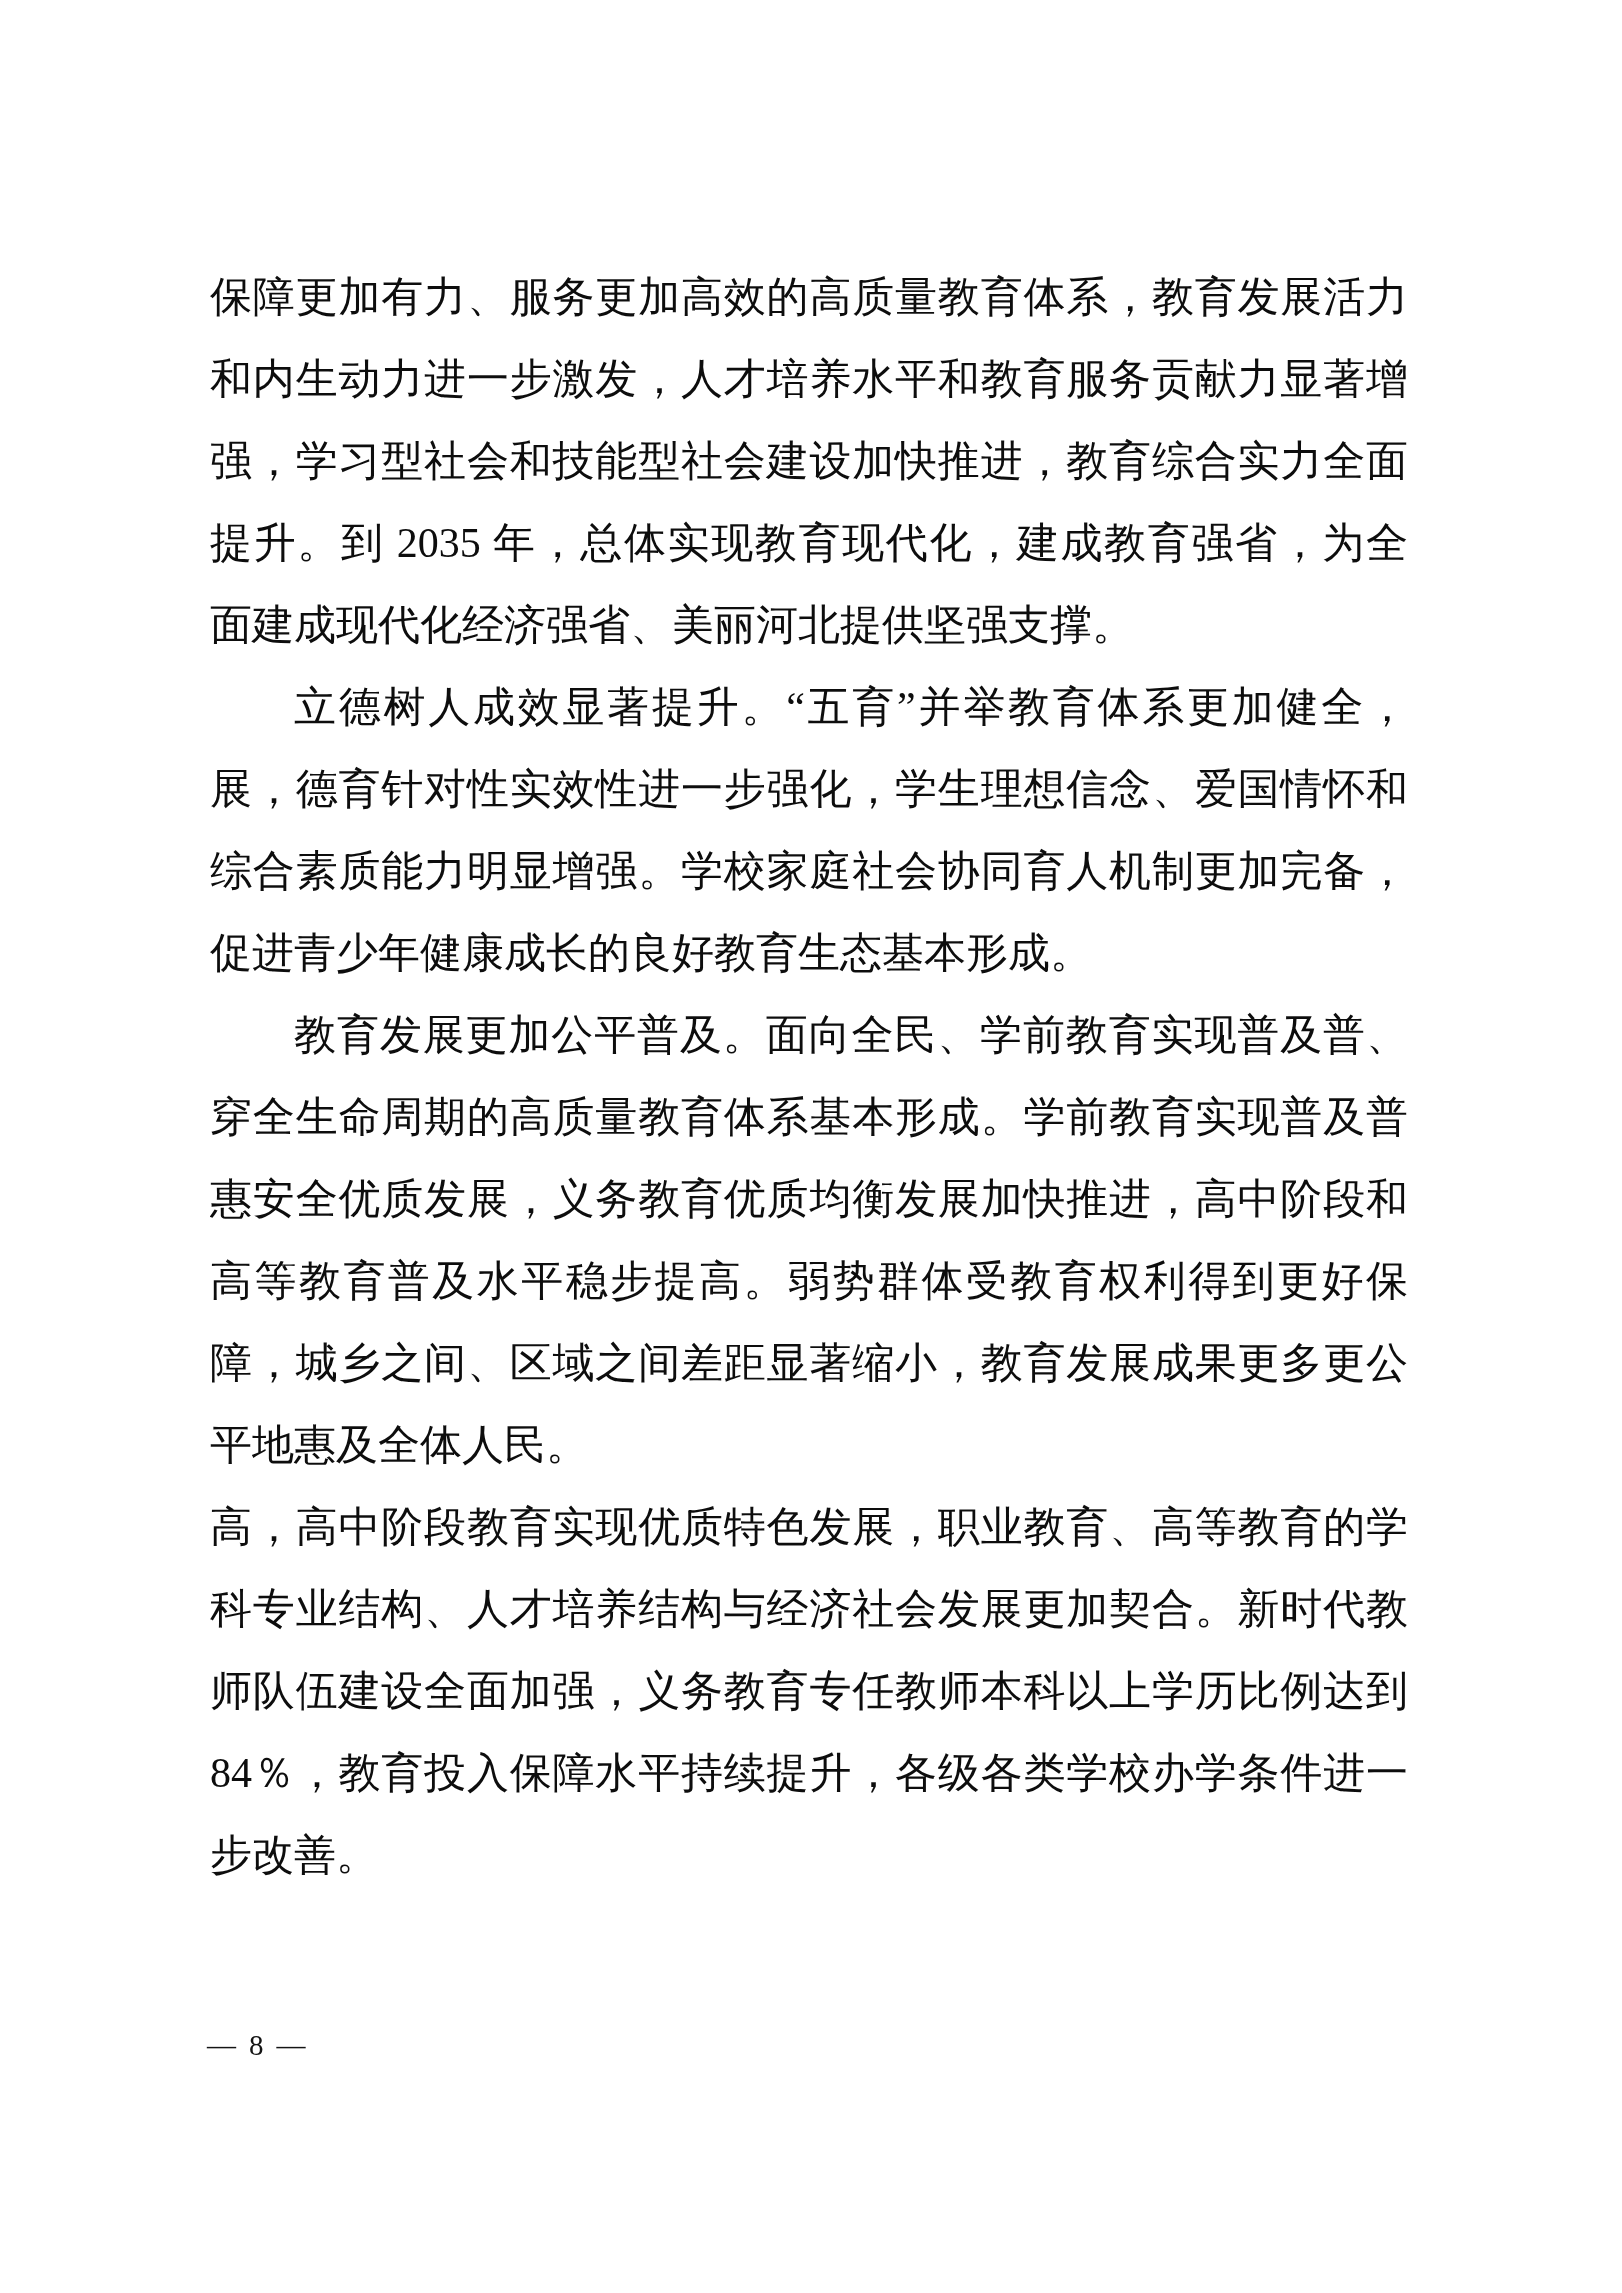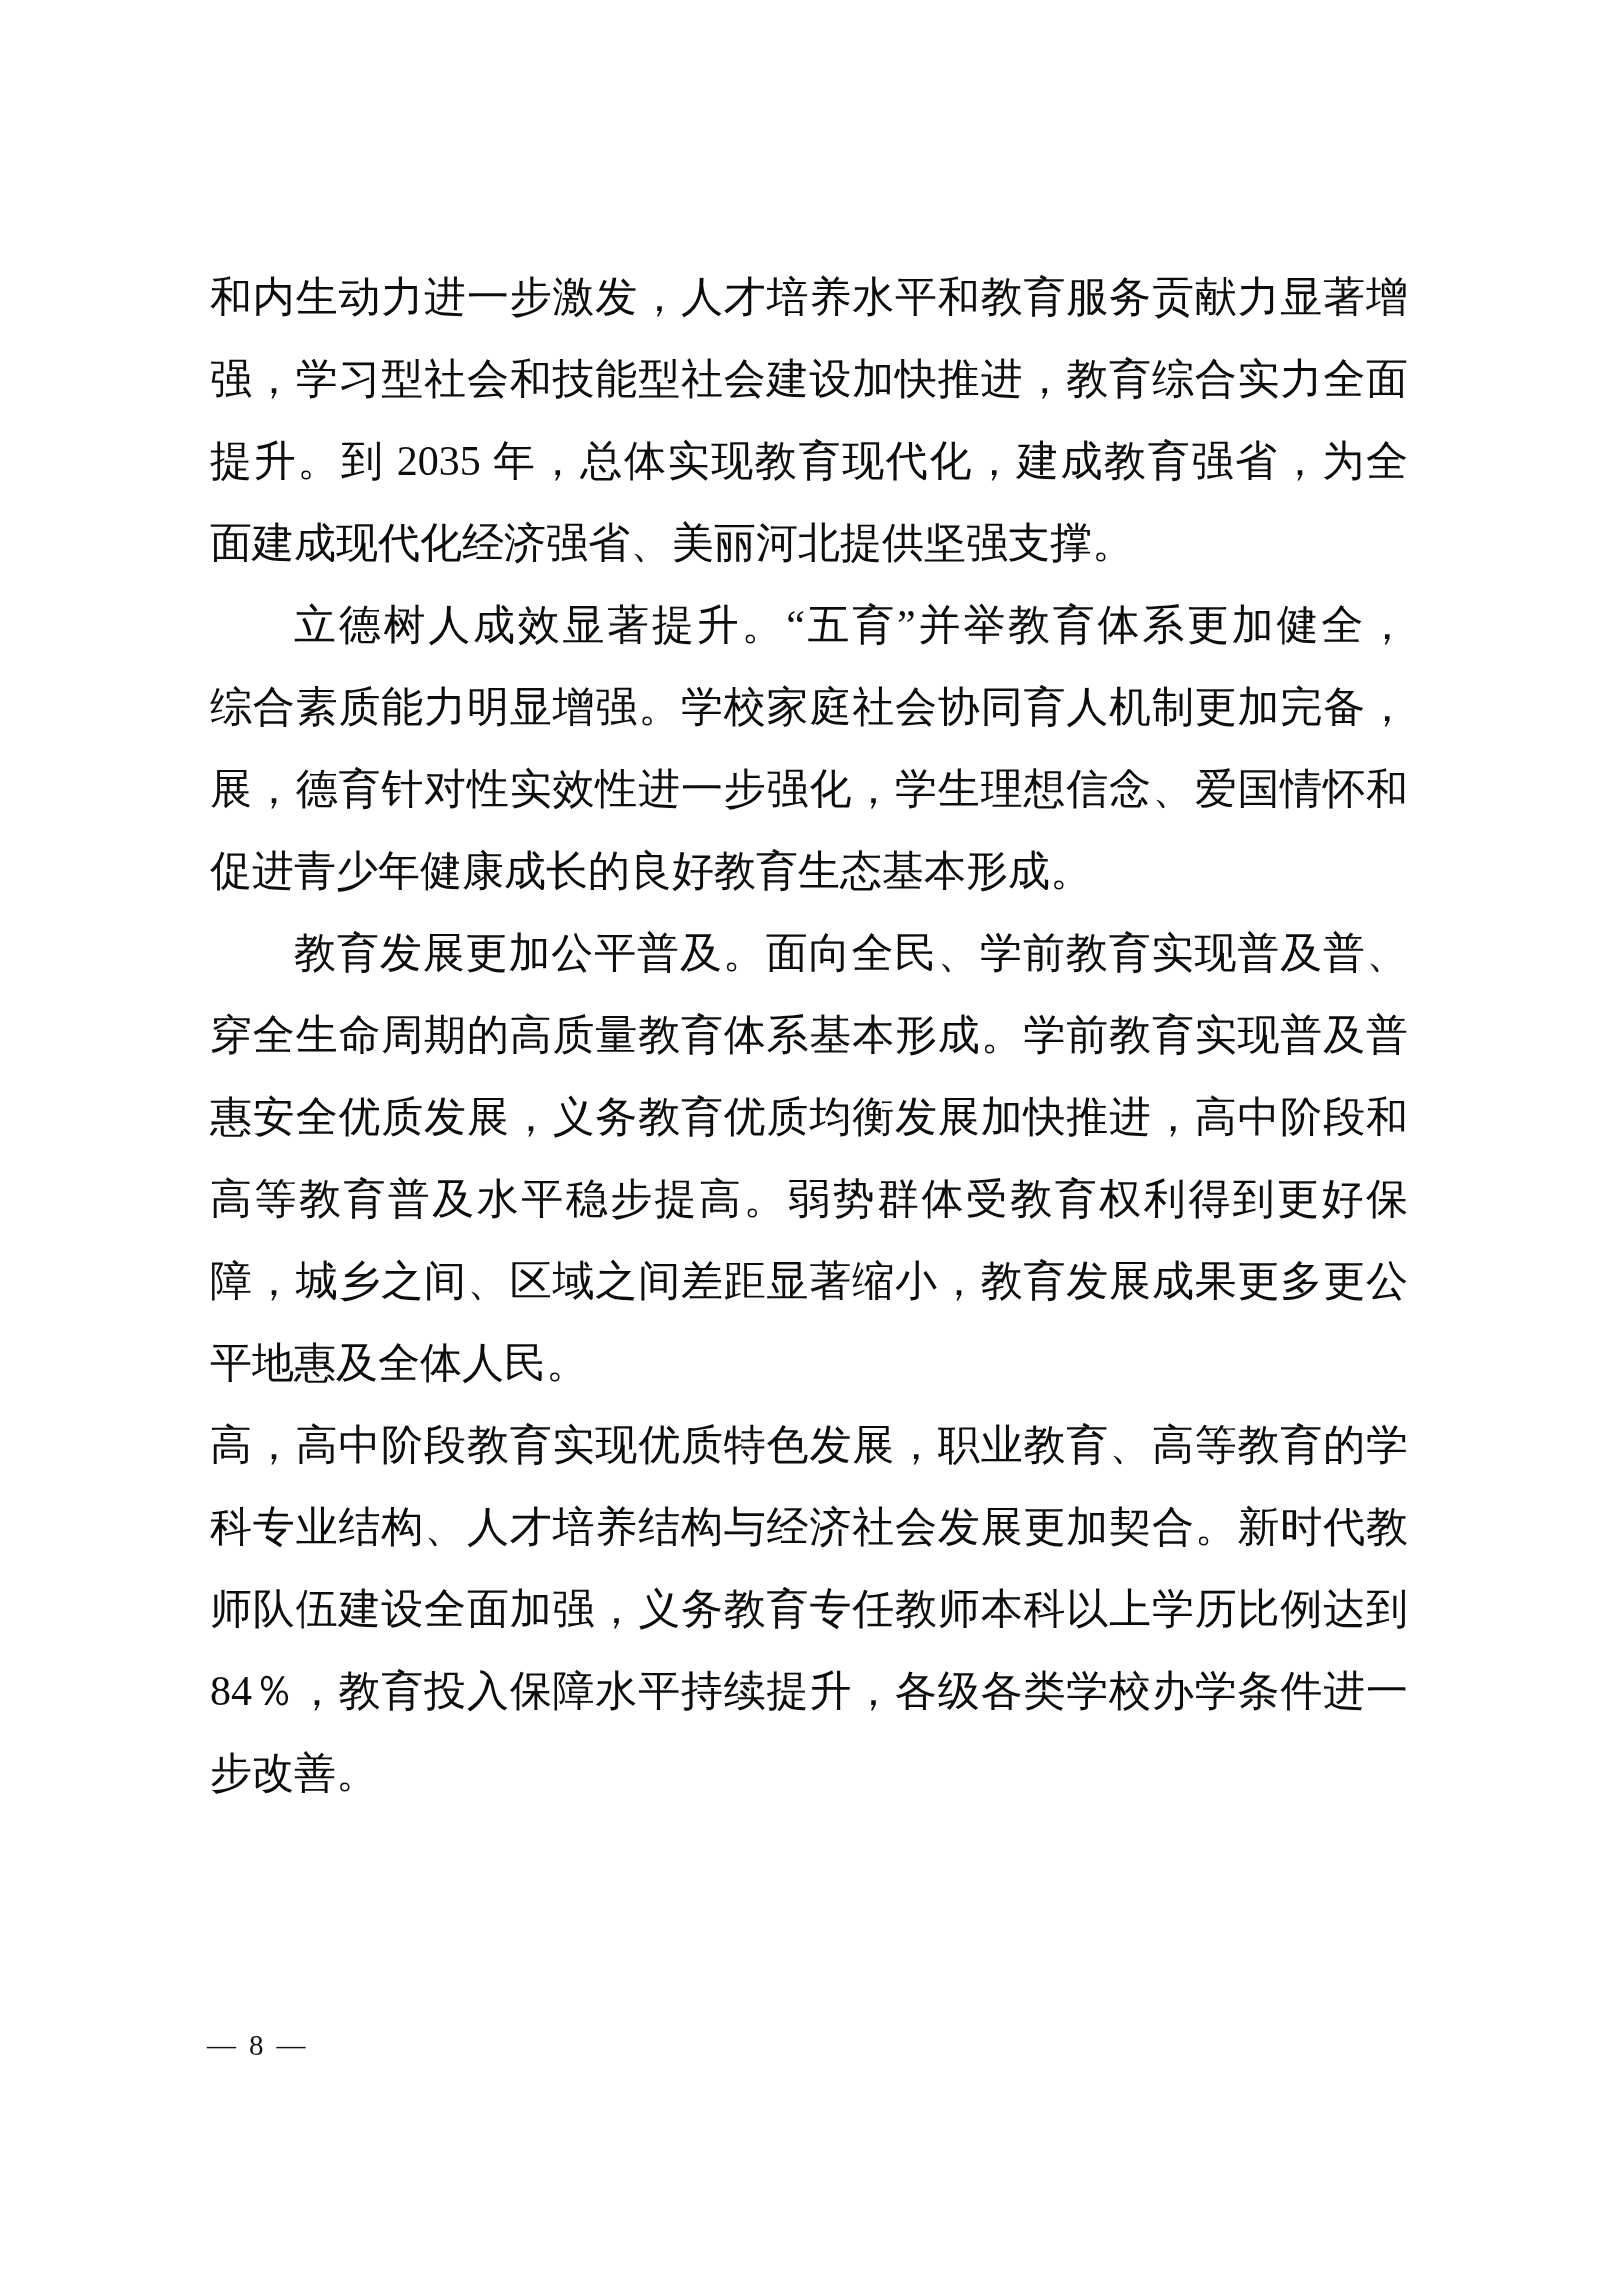--- a/index.html
+++ b/index.html
@@ -52,27 +52,28 @@
     line-height: 37px;
     letter-spacing: 2.9px;
     color: #141414;
   }
 </style>
 </head>
 <body>
 
 <div class="page">
   <div class="text-block">
+      <div class="line stretch">保障更加有力、服务更加高效的高质量教育体系，教育发展活力</div>
       <div class="line stretch">和内生动力进一步激发，人才培养水平和教育服务贡献力显著增</div>
       <div class="line stretch">强，学习型社会和技能型社会建设加快推进，教育综合实力全面</div>
       <div class="line stretch">提升。到 2035 年，总体实现教育现代化，建成教育强省，为全</div>
       <div class="line">面建成现代化经济强省、美丽河北提供坚强支撑。</div>
       <div class="line indent stretch">立德树人成效显著提升。“五育”并举教育体系更加健全，</div>
+      <div class="line stretch">展，德育针对性实效性进一步强化，学生理想信念、爱国情怀和</div>
       <div class="line stretch">综合素质能力明显增强。学校家庭社会协同育人机制更加完备，</div>
-      <div class="line stretch">展，德育针对性实效性进一步强化，学生理想信念、爱国情怀和</div>
       <div class="line">促进青少年健康成长的良好教育生态基本形成。</div>
       <div class="line indent stretch">教育发展更加公平普及。面向全民、学前教育实现普及普、贯</div>
       <div class="line stretch">穿全生命周期的高质量教育体系基本形成。学前教育实现普及普</div>
       <div class="line stretch">惠安全优质发展，义务教育优质均衡发展加快推进，高中阶段和</div>
       <div class="line stretch">高等教育普及水平稳步提高。弱势群体受教育权利得到更好保</div>
       <div class="line stretch">障，城乡之间、区域之间差距显著缩小，教育发展成果更多更公</div>
       <div class="line">平地惠及全体人民。</div>
       <div class="line stretch">高，高中阶段教育实现优质特色发展，职业教育、高等教育的学</div>
       <div class="line stretch">科专业结构、人才培养结构与经济社会发展更加契合。新时代教</div>
       <div class="line stretch">师队伍建设全面加强，义务教育专任教师本科以上学历比例达到</div>

